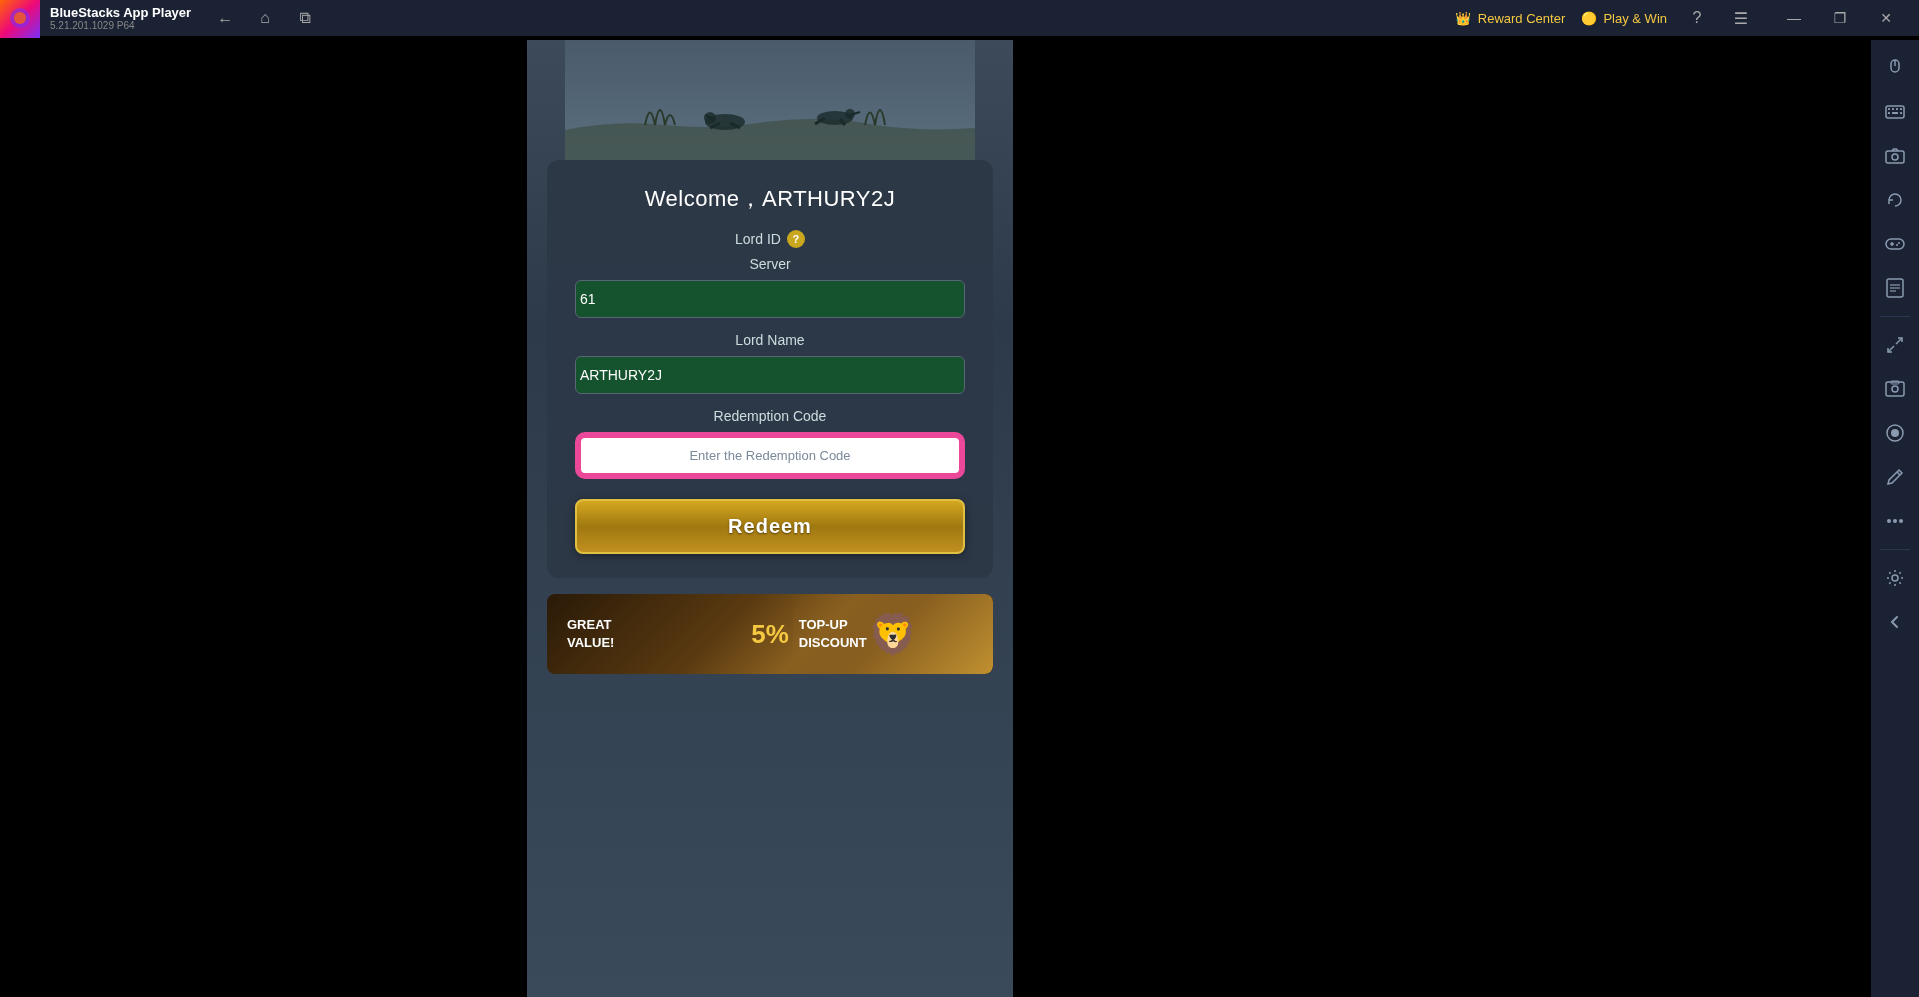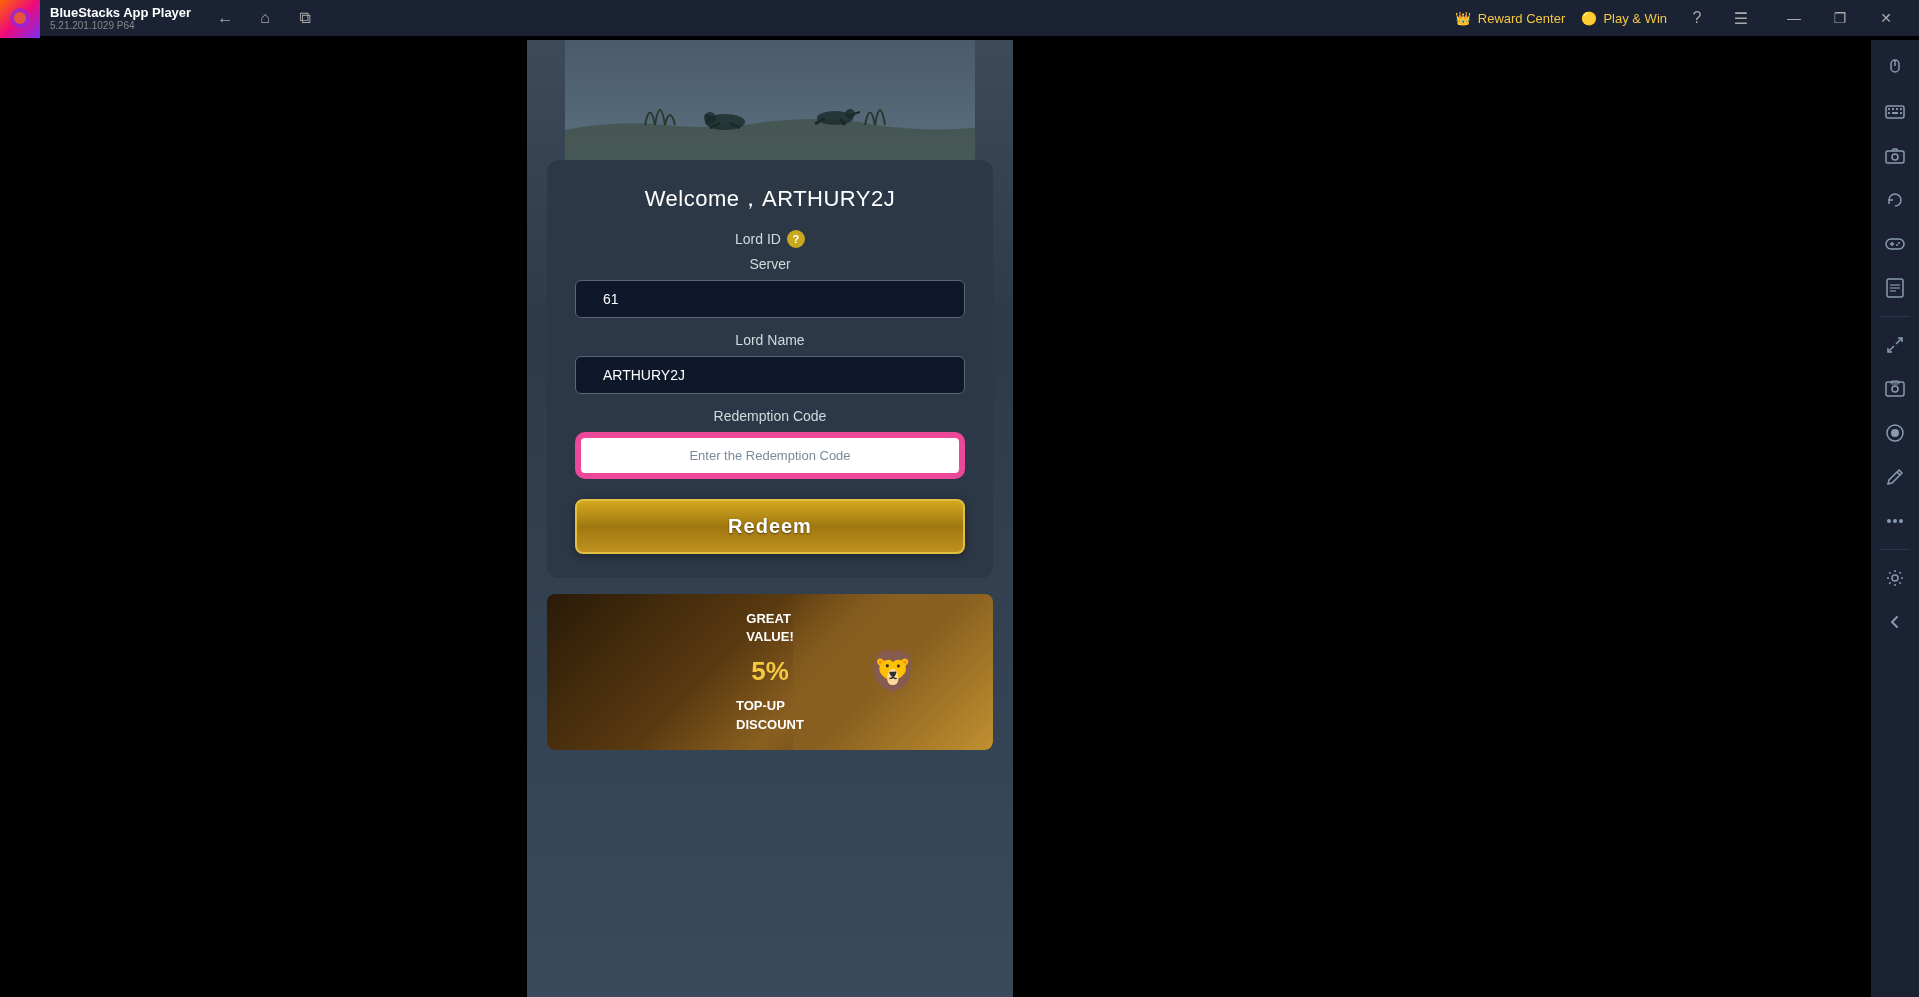--- a/index.html
+++ b/index.html
@@ -212,26 +212,26 @@
       border-radius: 0 6px 6px 0;
       color: #fff;
       font-size: 13px;
       padding: 10px 16px;
       cursor: pointer;
       white-space: nowrap;
     }
 
     .field-input {
       width: 100%;
-      background: #0f172a;
+      background: #14532d;
       border: 1px solid #5a6575;
       border-radius: 6px;
       color: #fff;
       font-size: 14px;
-      padding: 10px 27px;
+      padding: 10px 4px;
       outline: none;
       margin-bottom: 14px;
     }
 
     .field-input::placeholder {
       color: #7a8a9a;
     }
 
     .redemption-input {
       width: 100%;
@@ -271,21 +271,20 @@
       margin: 16px 20px 0;
       background: linear-gradient(135deg, #2a1a08 0%, #5a3a10 40%, #8a6020 60%, #3a2808 100%);
       border-radius: 8px;
       padding: 16px 20px;
       display: flex;
       align-items: center;
       gap: 10px;
       position: relative;
       overflow: hidden;
       min-height: 80px;
-      flex-direction: column;
     }
 
     .banner-text {
       color: #fff;
       font-size: 13px;
       font-weight: bold;
       z-index: 2;
       line-height: 1.4;
     }
 

